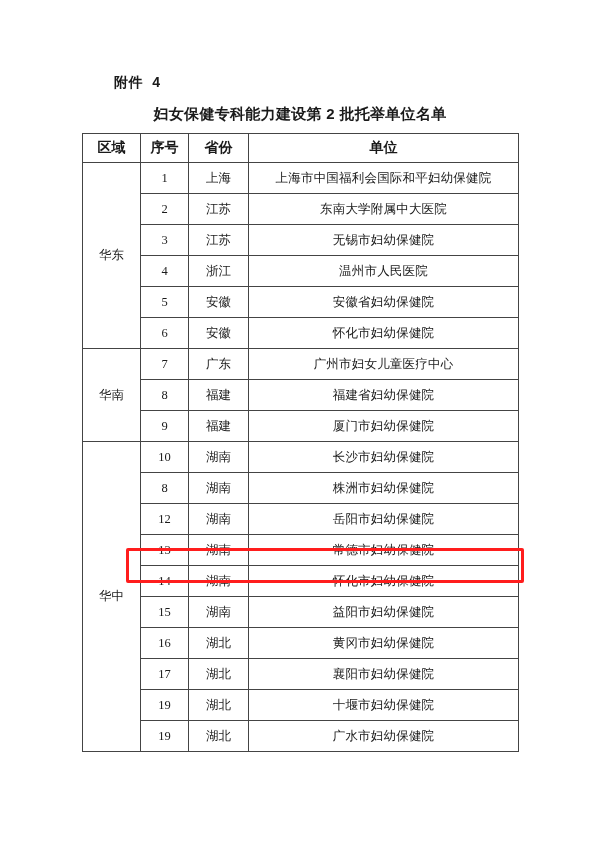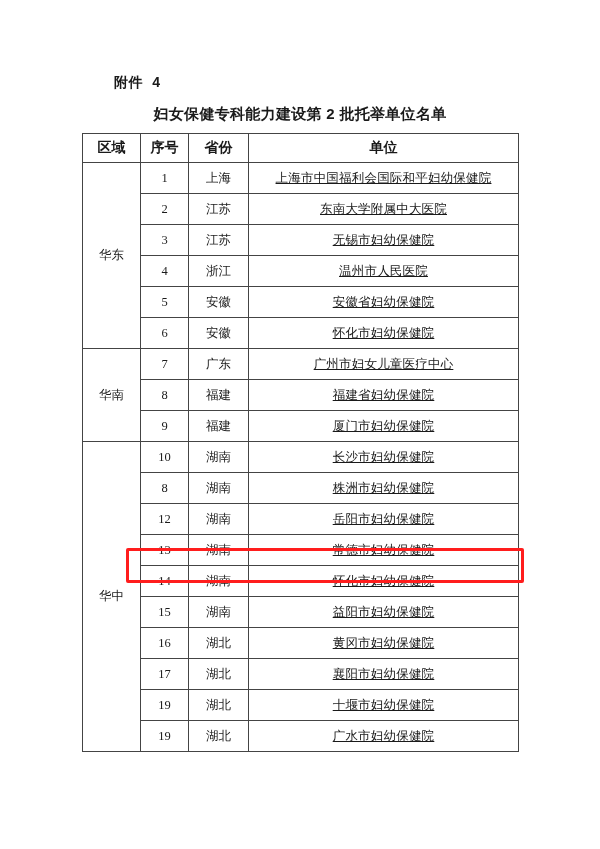--- a/index.html
+++ b/index.html
@@ -72,21 +72,20 @@
   col.c-region { width: 58px; }
   col.c-seq    { width: 48px; }
   col.c-prov   { width: 60px; }
   col.c-unit   { width: 270px; }
 
   td.region-cell {
     font-size: 13px;
   }
   td.unit-cell {
     letter-spacing: 0.2px;
-    text-decoration: underline;
   }
   .highlight-box {
     position: absolute;
     border: 3px solid #ff1d1d;
     border-radius: 2px;
     pointer-events: none;
     box-sizing: border-box;
   }
 </style>
 </head>

